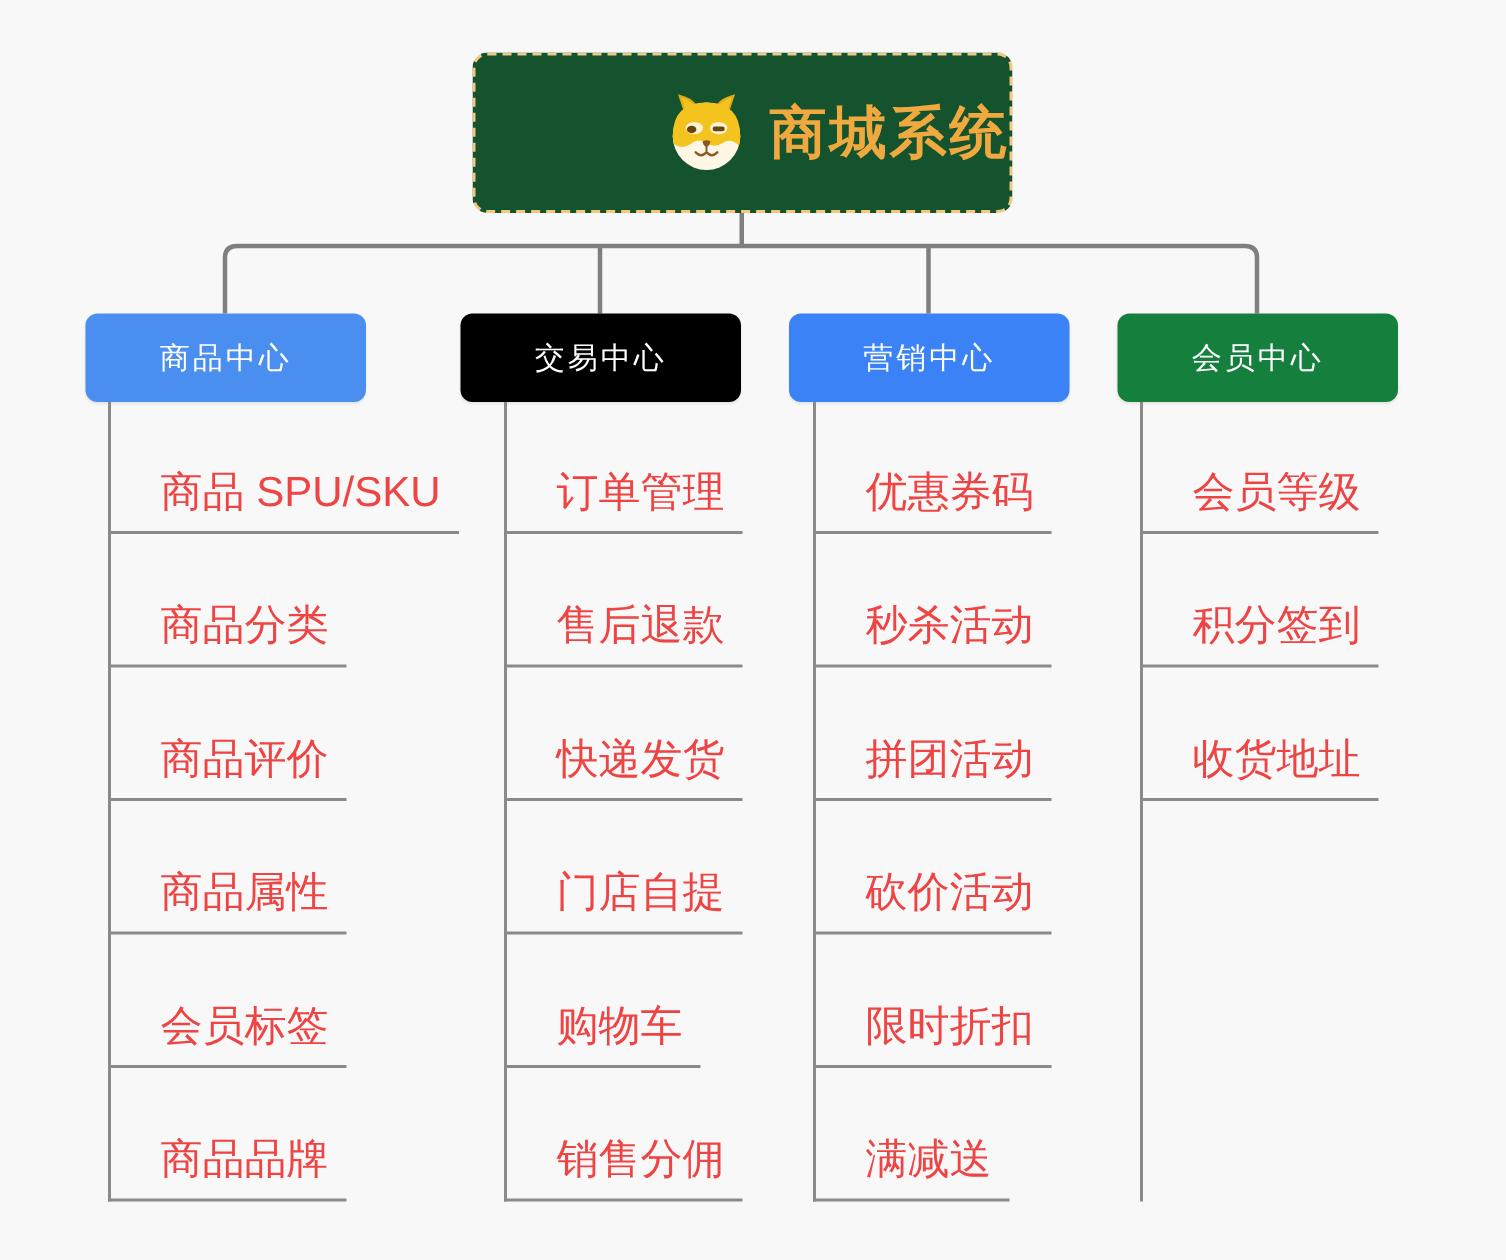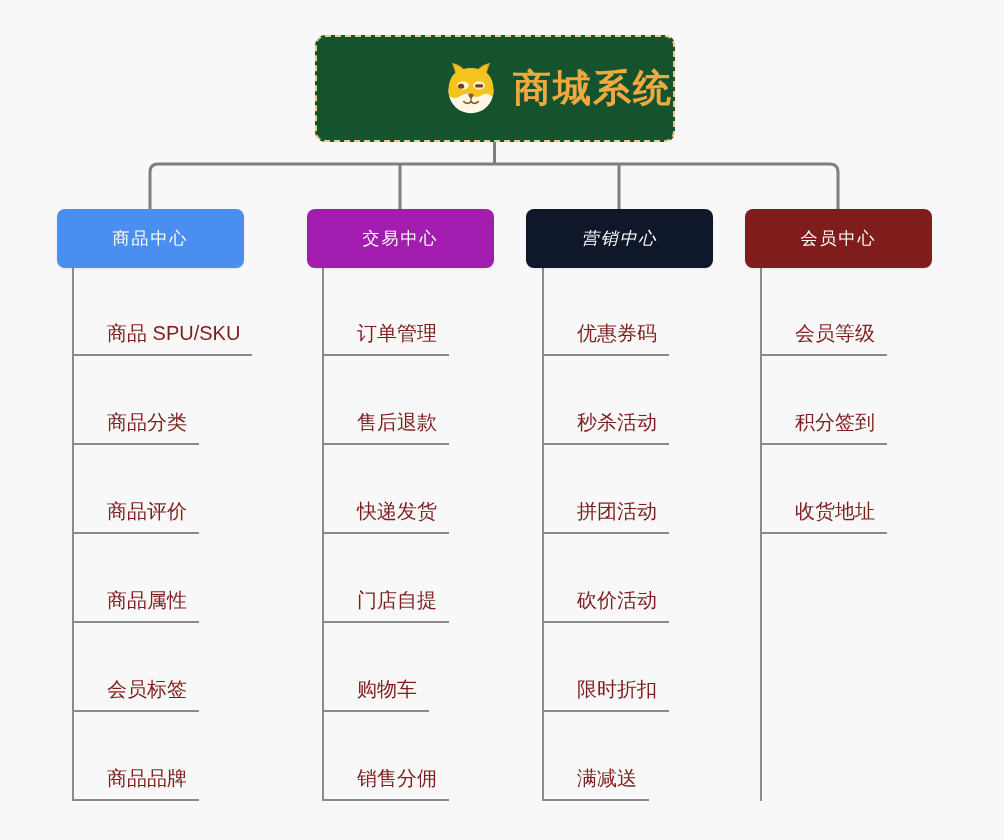--- a/index.html
+++ b/index.html
@@ -23,42 +23,42 @@
   }
   .root-title{
     color:#f0a93f;font-size:38px;font-weight:600;letter-spacing:2px;white-space:nowrap;
   }
   .dog{width:54px;height:54px;flex:0 0 auto;}
 
   
   .branch-header{
     position:absolute;top:209px;width:187px;height:59px;
     border-radius:8px;display:flex;align-items:center;justify-content:center;
-    color:#ffffff;font-size:17px;letter-spacing:2px;
+    color:#ffffff;font-size:20px;letter-spacing:2px;
     box-shadow:0 1px 2px rgba(0,0,0,0.08);
     cursor:default;white-space:nowrap;
   }
   .b0{left:57px;background:#4a8ff0;}
-  .b1{left:307px;background:#a21caf;}
-  .b2{left:526px;background:#0f172a;font-style:italic;}
-  .b3{left:745px;background:#7f1d1d;}
+  .b1{left:307px;background:#000000;}
+  .b2{left:526px;background:#3b82f6;}
+  .b3{left:745px;background:#15803d;}
 
   
   .column{position:absolute;top:267px;height:534px;}
   .c0{left:72px;}
-  .c1{left:322px;}
+  .c1{left:336px;}
   .c2{left:542px;text-align:center;}
   .c3{left:760px;}
   .column::before{
     content:"";position:absolute;left:0;top:1px;bottom:0;width:2px;background:#8a8a8a;
   }
   .row{height:89px;display:flex;align-items:flex-end;}
   .leaf{
     display:inline-block;width:fit-content;white-space:nowrap;
-    font-size:20px;color:#7f1d1d;
+    font-size:28px;color:#ef4444;
     padding:0 12px 7px 35px;
     border-bottom:2px solid #8a8a8a;
   }
 </style>
 </head>
 <body>
 
 <div class="canvas">
 
   <svg class="connectors" viewBox="0 0 1004 840" xmlns="http://www.w3.org/2000/svg">

